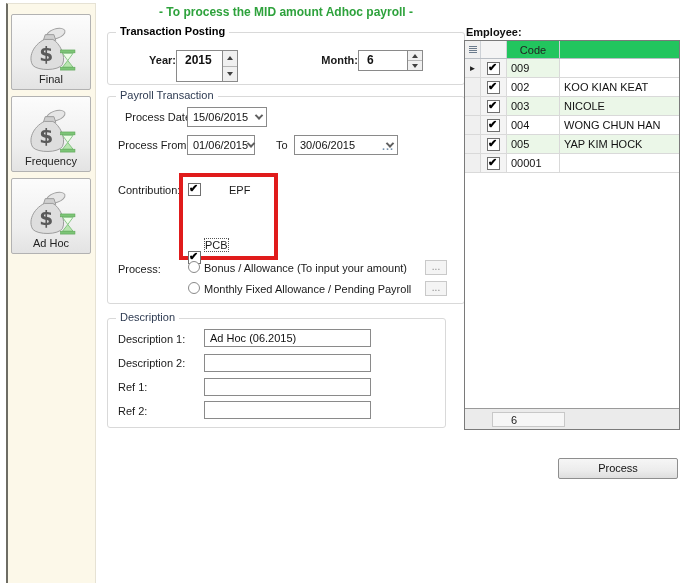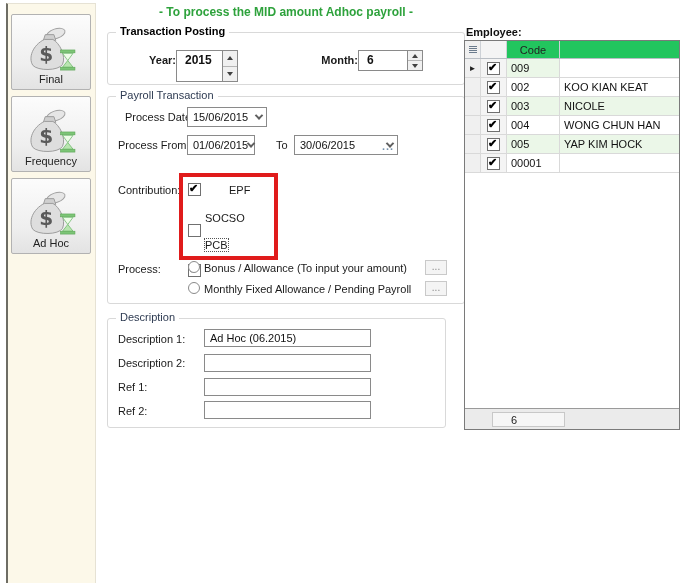--- a/index.html
+++ b/index.html
@@ -201,24 +201,20 @@
     <div class="abs field-label" style="left:10px; top:87px;">Contribution:</div>
 
     <div id="red-rect" class="abs" style="left:71px; top:76px; width:99px; height:87px;"></div>
 
     <div id="contrib-list">
         <div>
     <div class="cb abs checked" style="left: 80px; top: 86px;"></div>
     <span class="abs field-label" style="left: 97px; top: 87px; padding-left: 24px;">EPF</span>
   </div>
         <div>
-    <div class="cb abs" style="left: 80px; top: 114px;"></div>
-    <span class="abs field-label" style="left: 97px; top: 115px;">SOCSO</span>
-  </div>
-        <div>
     <div class="cb abs checked" style="left: 80px; top: 141px;"></div>
     <span class="abs field-label focus-dotted" style="left: 97px; top: 142px;">PCB</span>
   </div>
       </div>
 
     <div class="abs field-label" style="left:10px; top:166px;">Process:</div>
     <div id="process-options">
         <div>
     <div class="radio abs" style="left: 80px; top: 164px;"></div>
     <span class="abs field-label" style="left: 96px; top: 165px;">Bonus / Allowance (To input your amount)</span>
@@ -317,13 +313,14 @@
     </div>
     <div class="c c-code">00001</div>
   </div>
       </div>
     <div class="g-filler"></div>
     <div class="g-footer">
       <div class="g-count">6</div>
     </div>
   </div>
 
+  <div id="process-btn" class="abs">Process</div>
 </div>
 
 </body></html>

